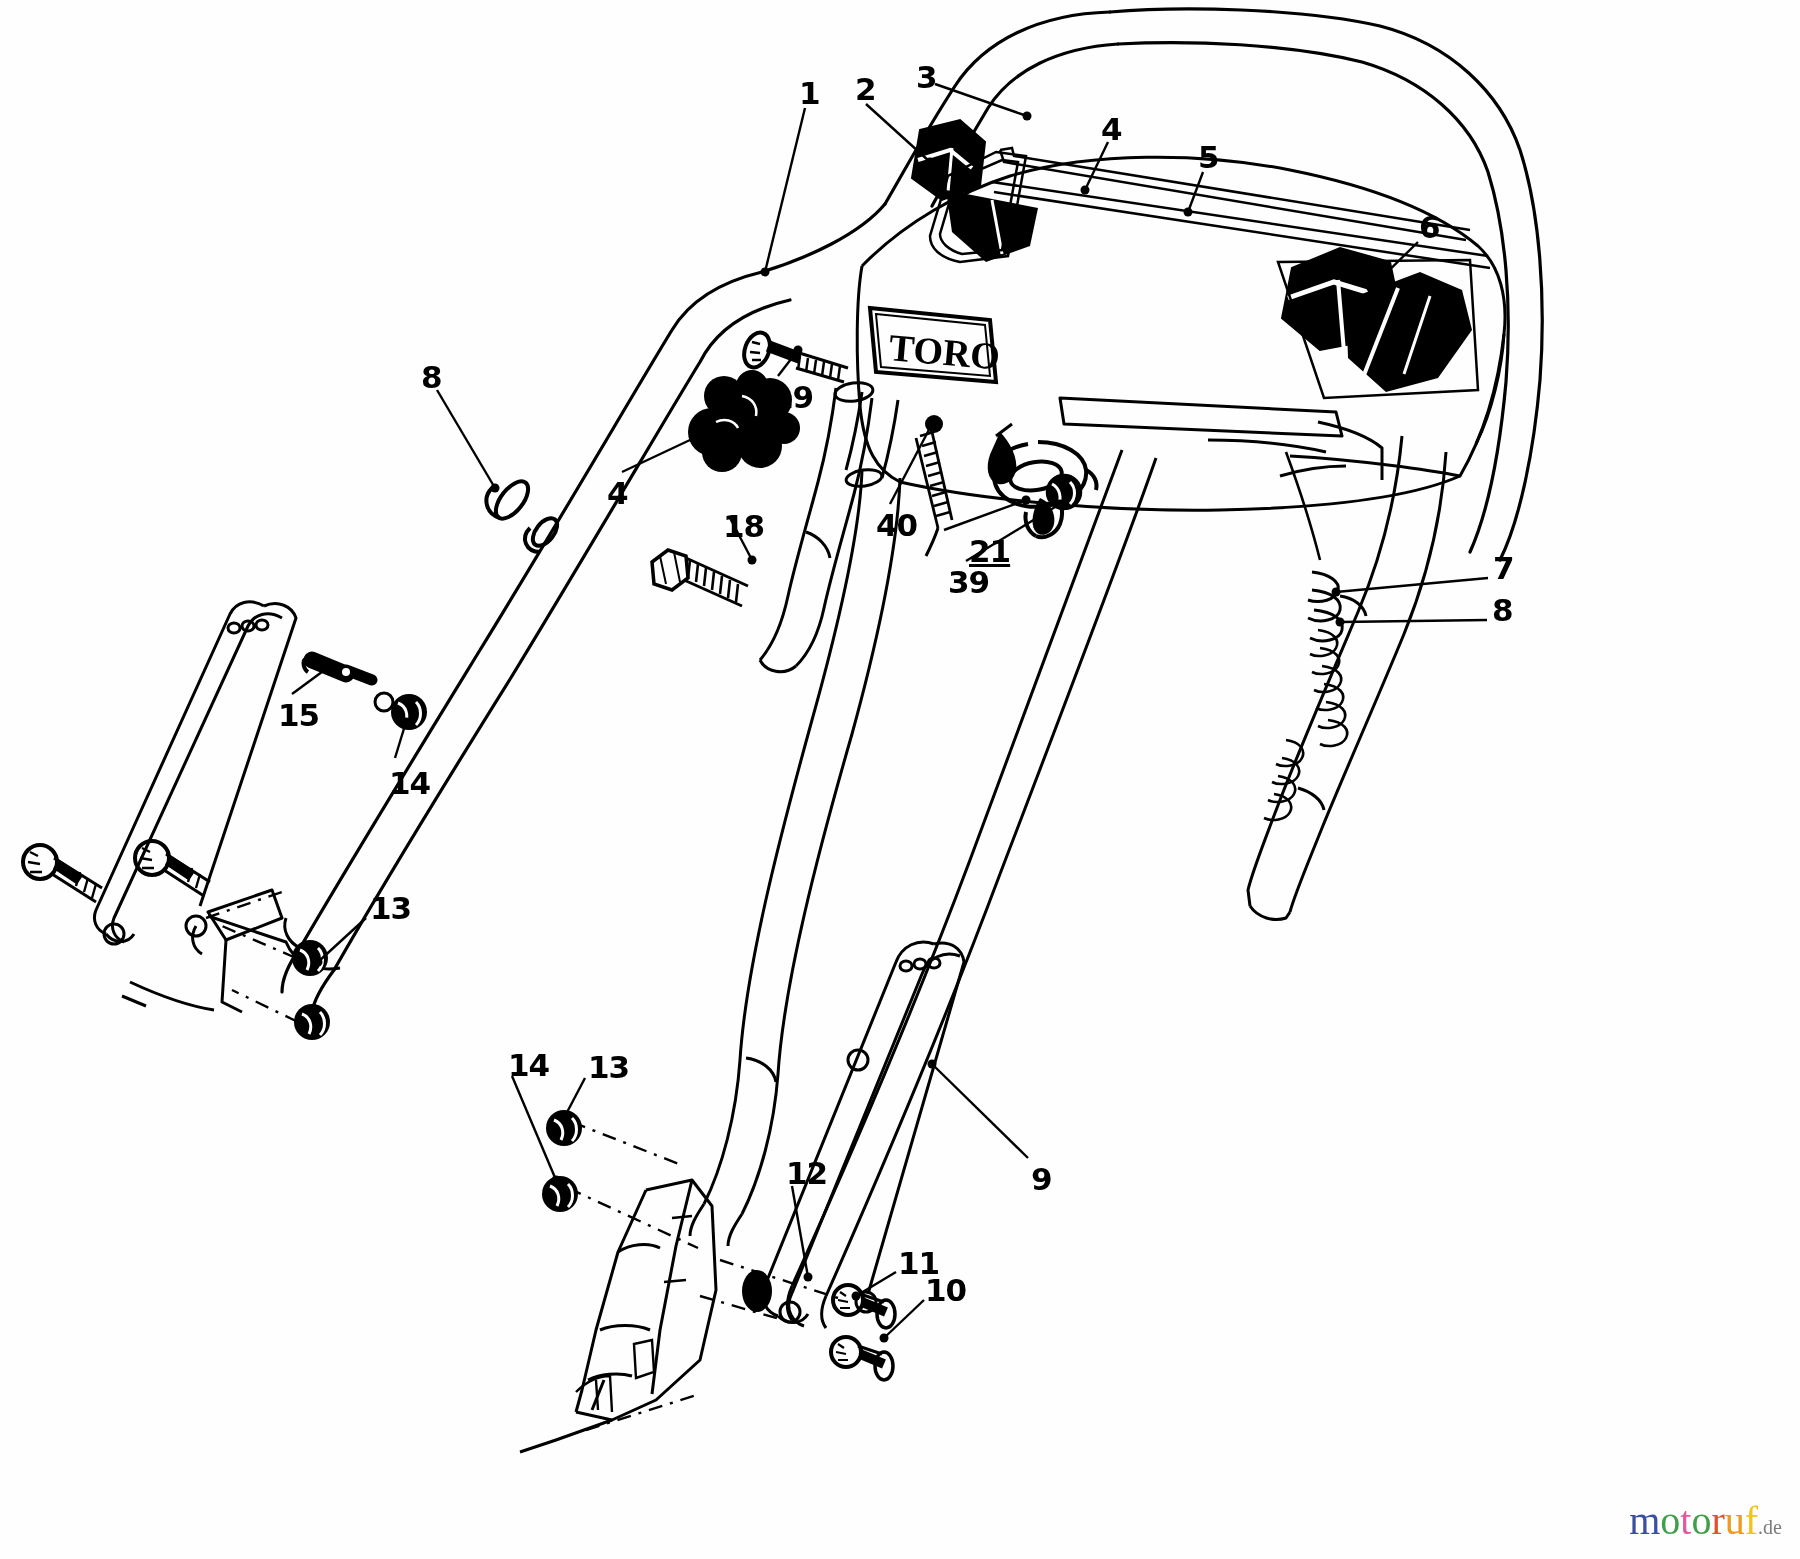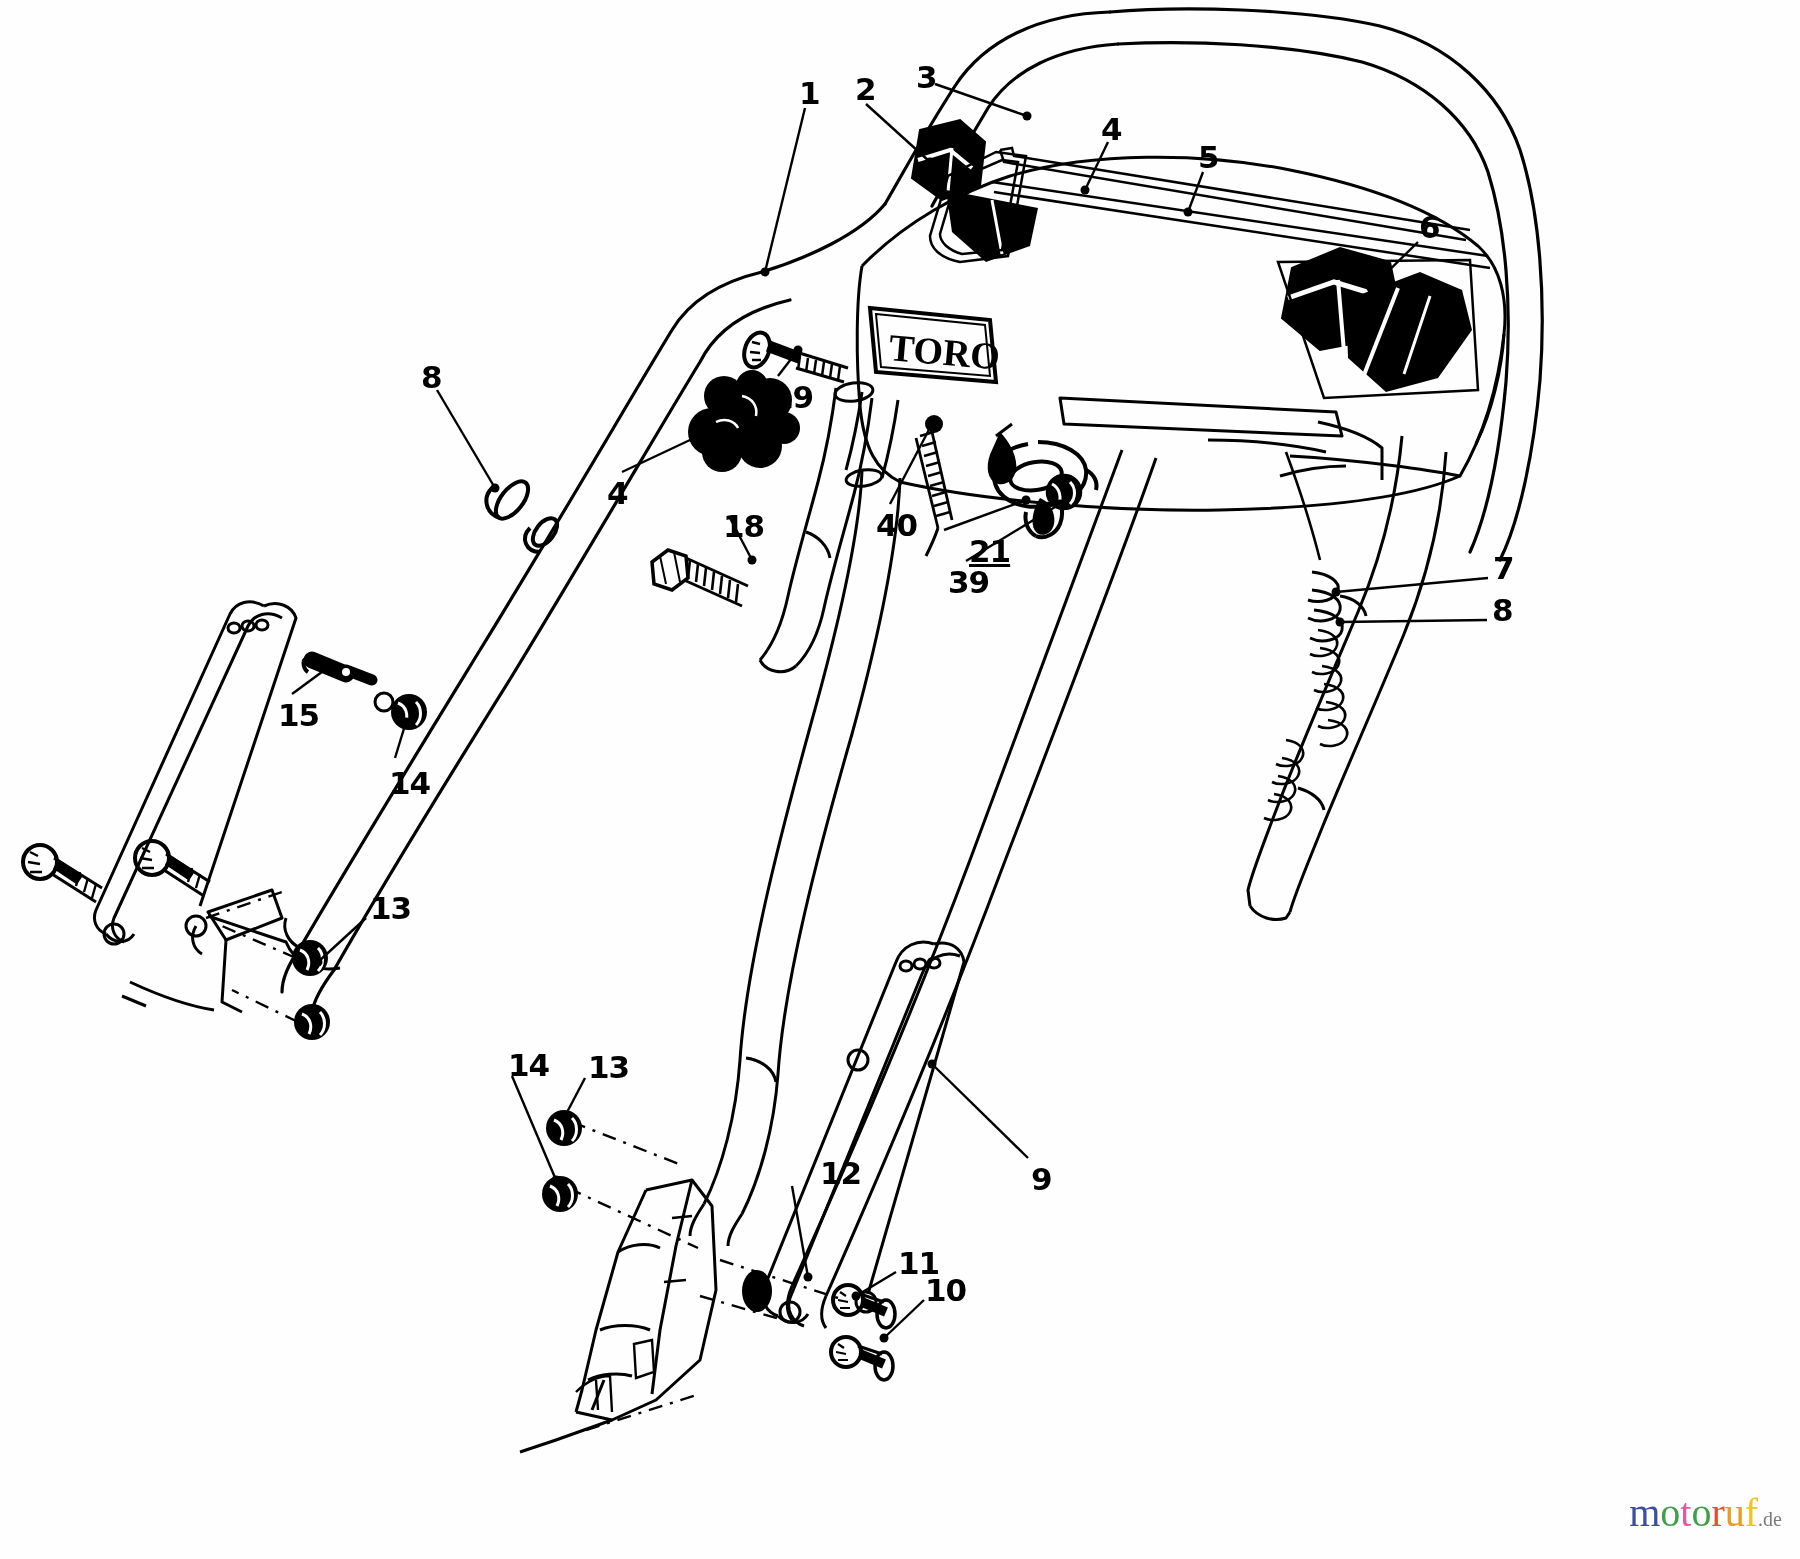--- a/index.html
+++ b/index.html
@@ -30,21 +30,21 @@
     font-weight: bold;
     font-size: 31px;
     color: #000;
     letter-spacing: -1px;
     line-height: 1;
     user-select: none;
   }
   #watermark {
     position: absolute;
     right: 18px;
-    bottom: 26px;
+    bottom: 18px;
     font-family: "Liberation Serif", serif;
     font-size: 40px;
     line-height: 1;
     letter-spacing: 0px;
     white-space: nowrap;
   }
   #watermark .wm-l { display: inline-block; }
   #watermark .wm-tld {
     font-size: 20px;
     color: #7b7b7b;
@@ -490,21 +490,21 @@
       <div class="callout-num" style="left: 855px; top: 74px;">2</div>
       <div class="callout-num" style="left: 916px; top: 62px;">3</div>
       <div class="callout-num" style="left: 1101px; top: 114px;">4</div>
       <div class="callout-num" style="left: 1198px; top: 142px;">5</div>
       <div class="callout-num" style="left: 1419px; top: 212px;">6</div>
       <div class="callout-num" style="left: 1493px; top: 553px;">7</div>
       <div class="callout-num" style="left: 1492px; top: 595px;">8</div>
       <div class="callout-num" style="left: 1031px; top: 1164px;">9</div>
       <div class="callout-num" style="left: 925px; top: 1275px;">10</div>
       <div class="callout-num" style="left: 898px; top: 1248px;">11</div>
-      <div class="callout-num" style="left: 786px; top: 1158px; margin-left: 34px;">12</div>
+      <div class="callout-num" style="left: 786px; top: 1158px;">12</div>
       <div class="callout-num" style="left: 370px; top: 893px;">13</div>
       <div class="callout-num" style="left: 588px; top: 1052px;">13</div>
       <div class="callout-num" style="left: 389px; top: 768px;">14</div>
       <div class="callout-num" style="left: 508px; top: 1050px;">14</div>
       <div class="callout-num" style="left: 278px; top: 700px;">15</div>
       <div class="callout-num" style="left: 421px; top: 362px;">8</div>
       <div class="callout-num" style="left: 607px; top: 478px;">4</div>
       <div class="callout-num" style="left: 723px; top: 511px;">18</div>
       <div class="callout-num" style="left: 772px; top: 382px;">19</div>
       <div class="callout-num" style="left: 876px; top: 510px;">40</div>

